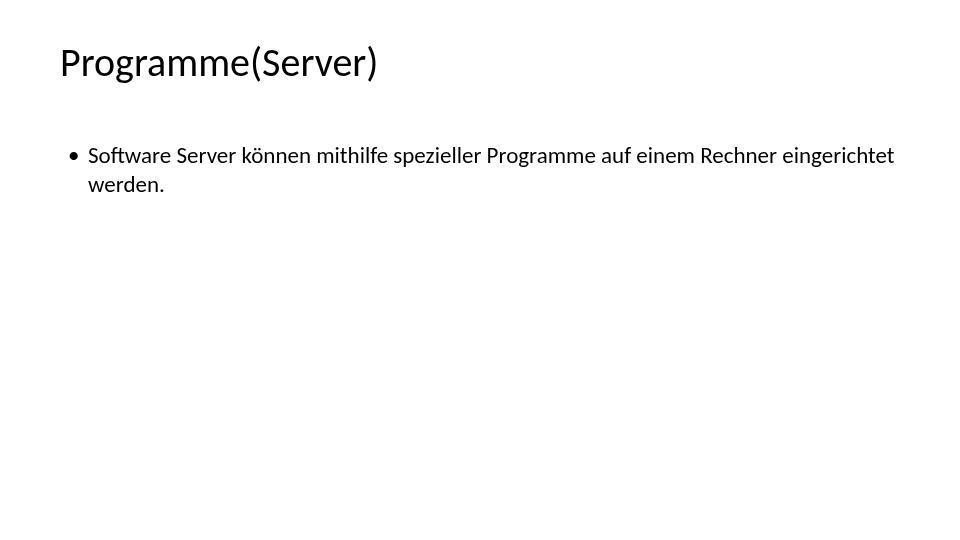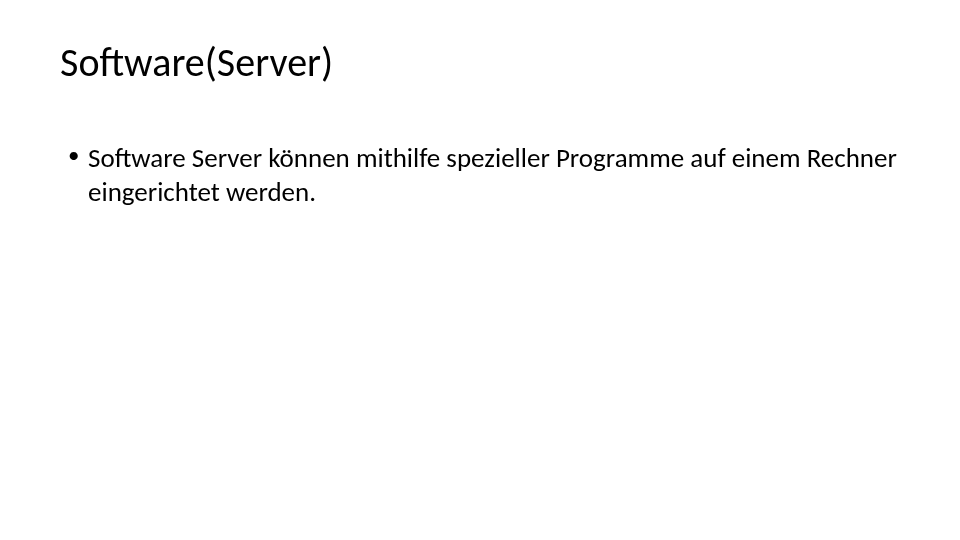--- a/index.html
+++ b/index.html
@@ -22,32 +22,32 @@
       margin-bottom: 54px;
       letter-spacing: 0px;
     }
     .bullet-list {
       list-style: none;
       padding-left: 8px;
     }
     .bullet-item {
       position: relative;
       padding-left: 20px;
-      font-size: 27px;
+      font-size: 23px;
       line-height: 1.25;
       margin-bottom: 2px;
     }
     .bullet-item::before {
       content: "•";
       position: absolute;
       left: 0;
       top: 0;
       font-size: 23px;
     }
   </style>
 </head>
 <body>
 
-<h1 class="slide-title">Software(Server)</h1>
+<h1 class="slide-title">Programme(Server)</h1>
 
 <ul class="bullet-list">
   <li class="bullet-item">Software Server können mithilfe spezieller Programme auf einem Rechner eingerichtet werden.</li>
 </ul>
 
 </body></html>

